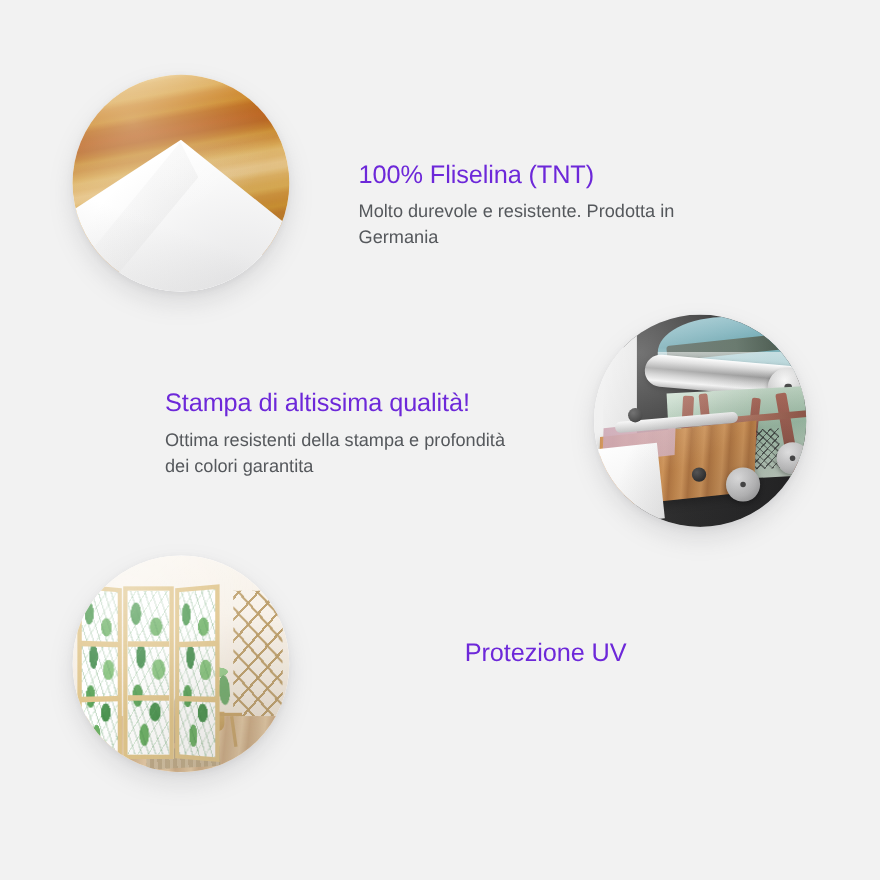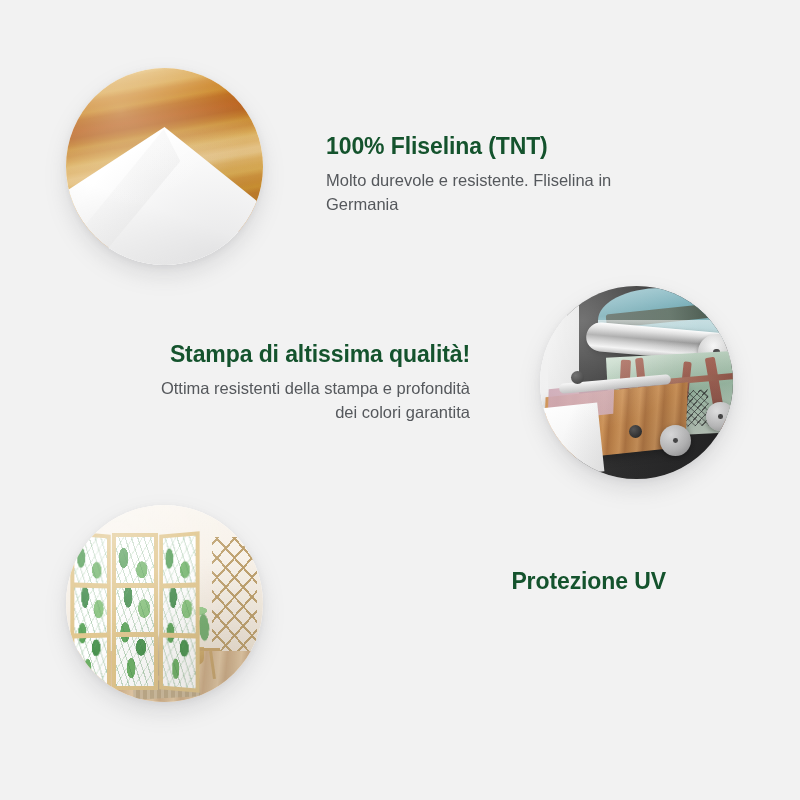--- a/index.html
+++ b/index.html
@@ -322,56 +322,56 @@
   }
   .rm-shade {
     position:absolute; inset:0;
     background: radial-gradient(120% 110% at 26% 16%, rgba(255,255,255,0.38) 0%, rgba(255,255,255,0) 55%),
                 radial-gradient(120% 110% at 80% 92%, rgba(120,110,95,0.20) 0%, rgba(0,0,0,0) 60%);
   }
 
   
   .feature-text { position: absolute; }
   .feature-text h2 {
-    margin: 0 0 10px 0;
+    margin: 12px 0 10px 0;
     font-size: 23px;
-    font-weight: 700;
-    color: #14532d;
+    font-weight: 400;
+    color: #6d28d9;
     letter-spacing: -0.1px;
     line-height: 1.15;
   }
   .feature-text p {
     margin: 0;
     font-size: 16.5px;
     font-weight: 400;
     color: #55585c;
     line-height: 1.42;
   }
   #text-fliselina { left: 326px; top: 133px; width: 340px; text-align: left; }
-  #text-stampa    { left: 150px; top: 341px; width: 320px; text-align: right; }
-  #text-uv        { left: 326px; top: 568px; width: 340px; text-align: right; }
+  #text-stampa    { left: 150px; top: 341px; width: 320px; }
+  #text-uv        { left: 326px; top: 568px; width: 340px; text-align: center; }
 </style>
 </head>
 <body>
 
 <div class="stage">
 
   <div class="circle" id="circle-wallpaper">
     <div class="scene">
       <div class="wp-bg"></div>
       <div class="wp-print"></div>
       <div class="wp-peel"></div>
       <div class="wp-peel-fold"></div>
       <div class="wp-shade"></div>
     </div>
   </div>
 
   <div class="feature-text" id="text-fliselina">
     <h2>100% Fliselina (TNT)</h2>
-    <p>Molto durevole e resistente. Fliselina in Germania</p>
+    <p>Molto durevole e resistente. Prodotta in Germania</p>
   </div>
 
   <div class="circle" id="circle-printer">
     <div class="scene">
       <div class="pr-bg"></div>
       <div class="pr-body"></div>
       <div class="pr-leftpanel"></div>
       <div class="pr-upperimg"></div>
       <div class="pr-roller"></div>
       <div class="pr-roller-cap"></div>

